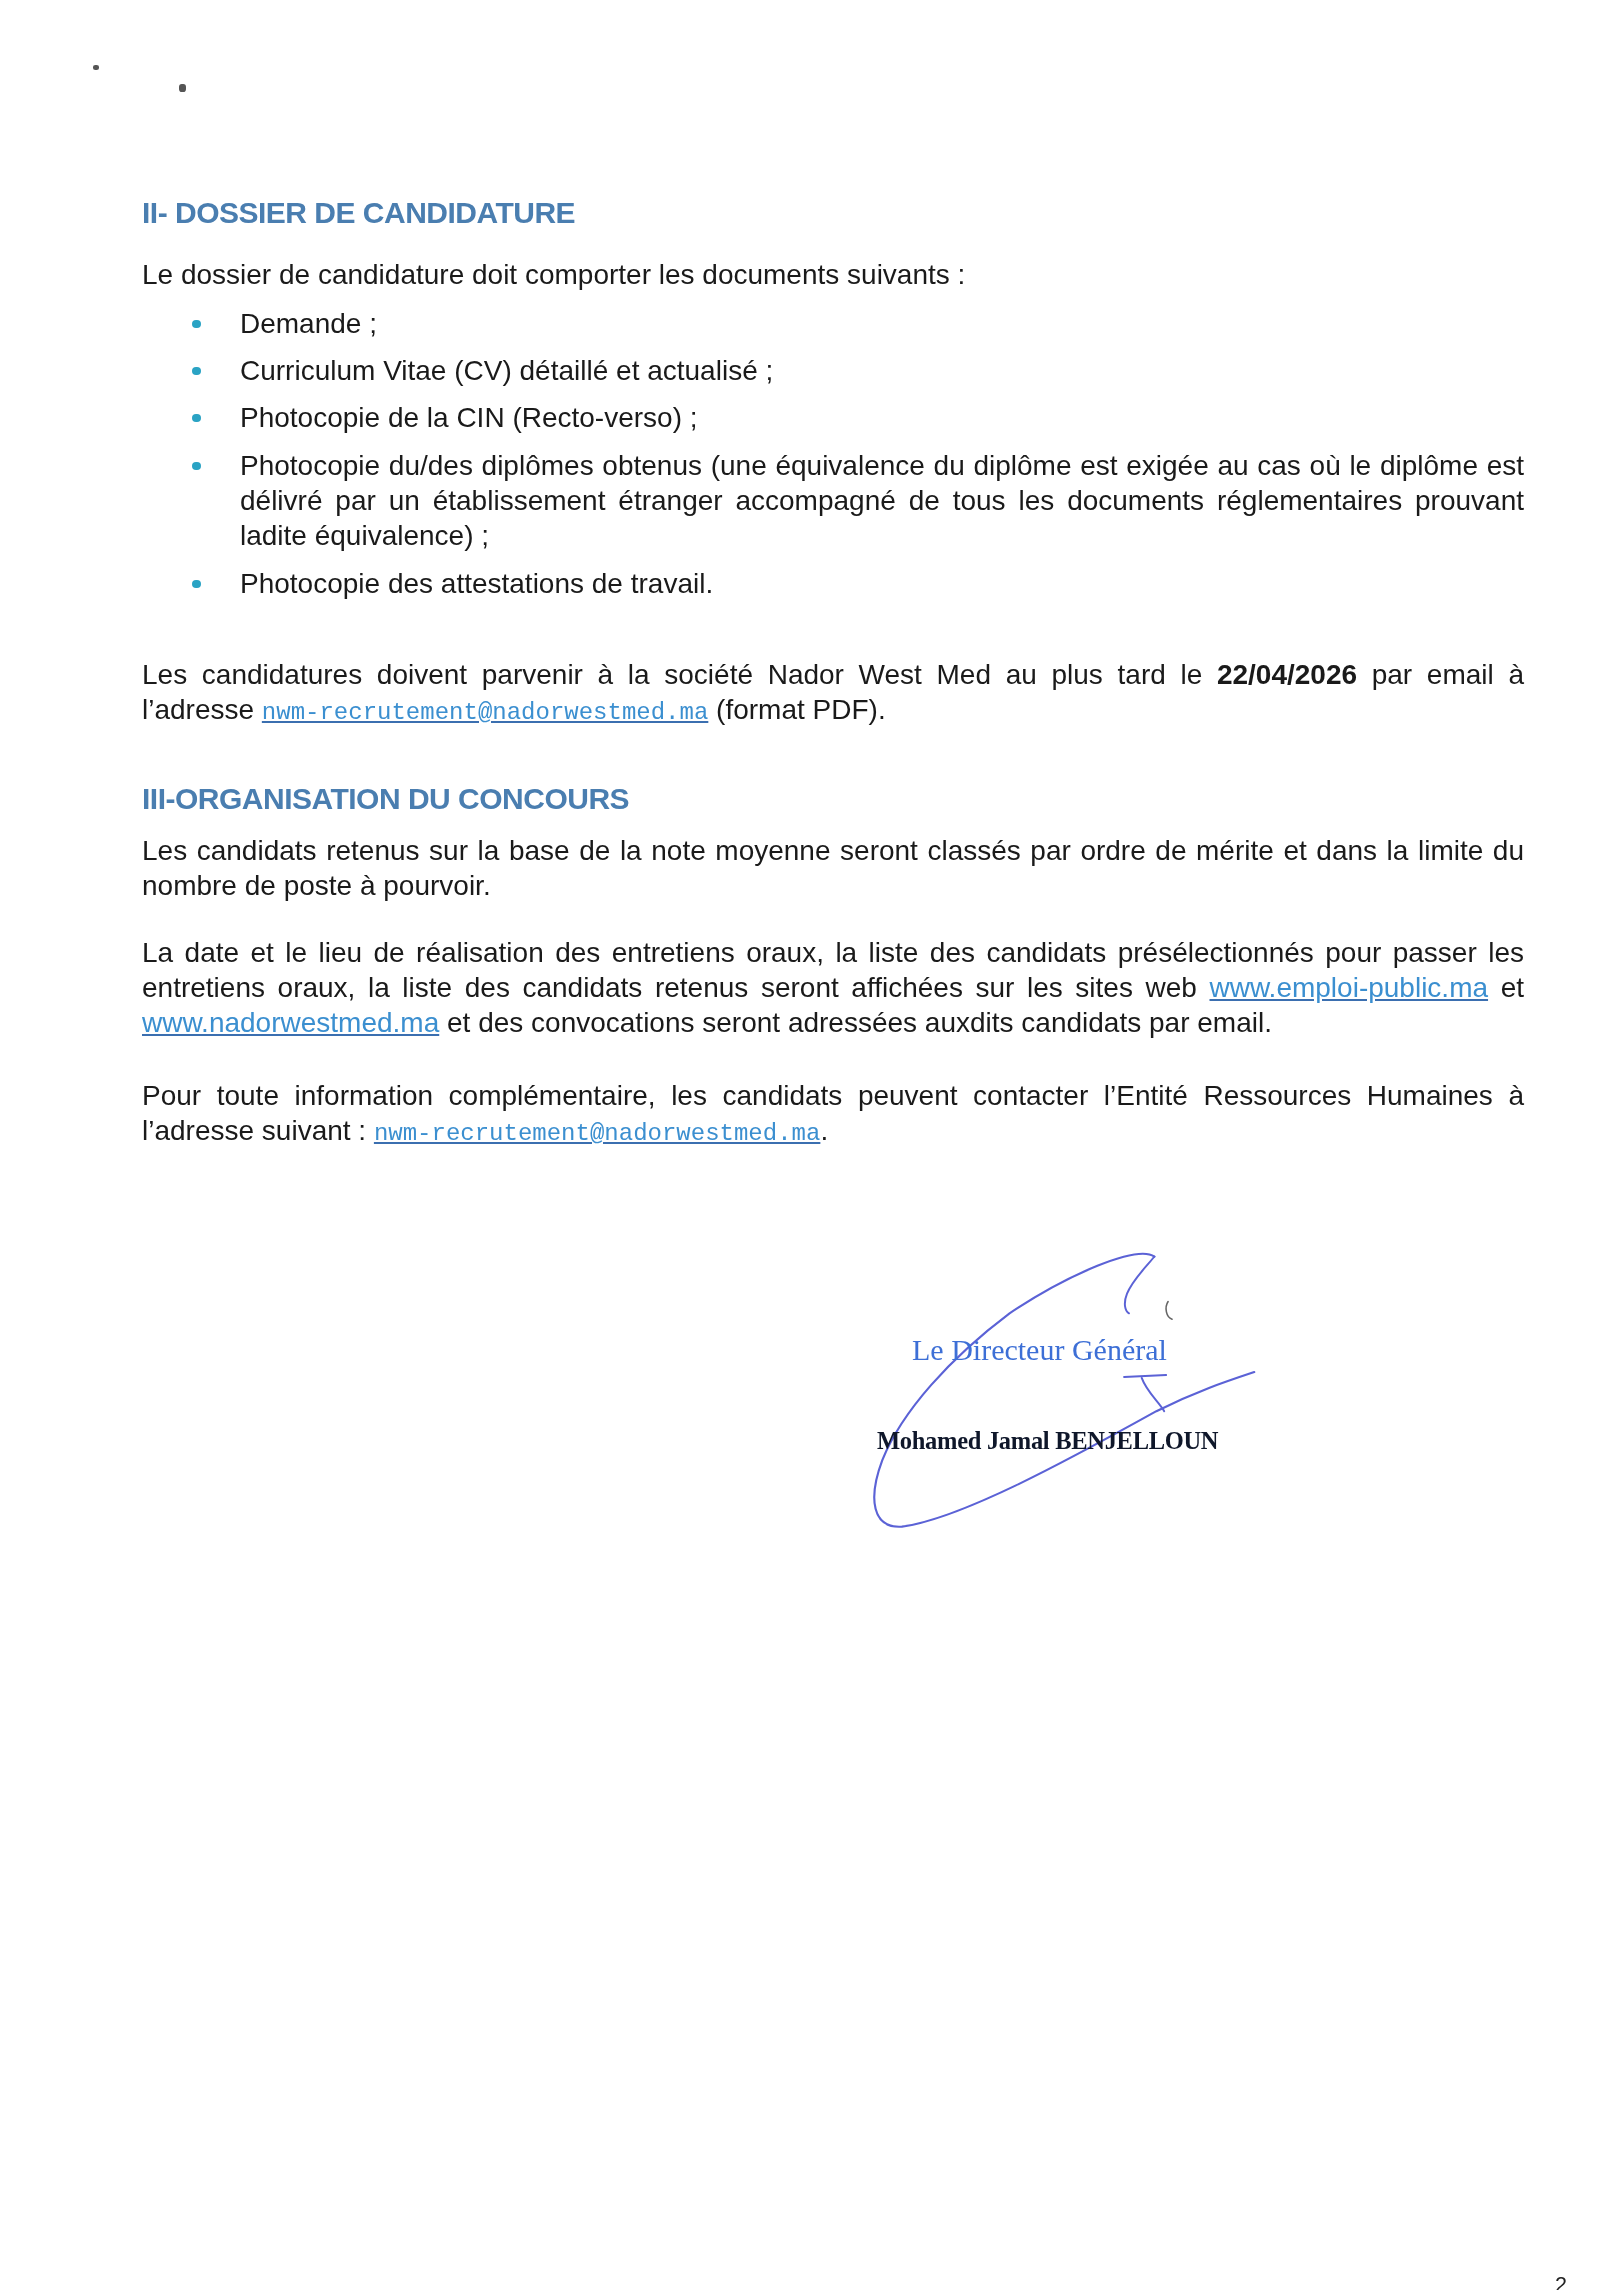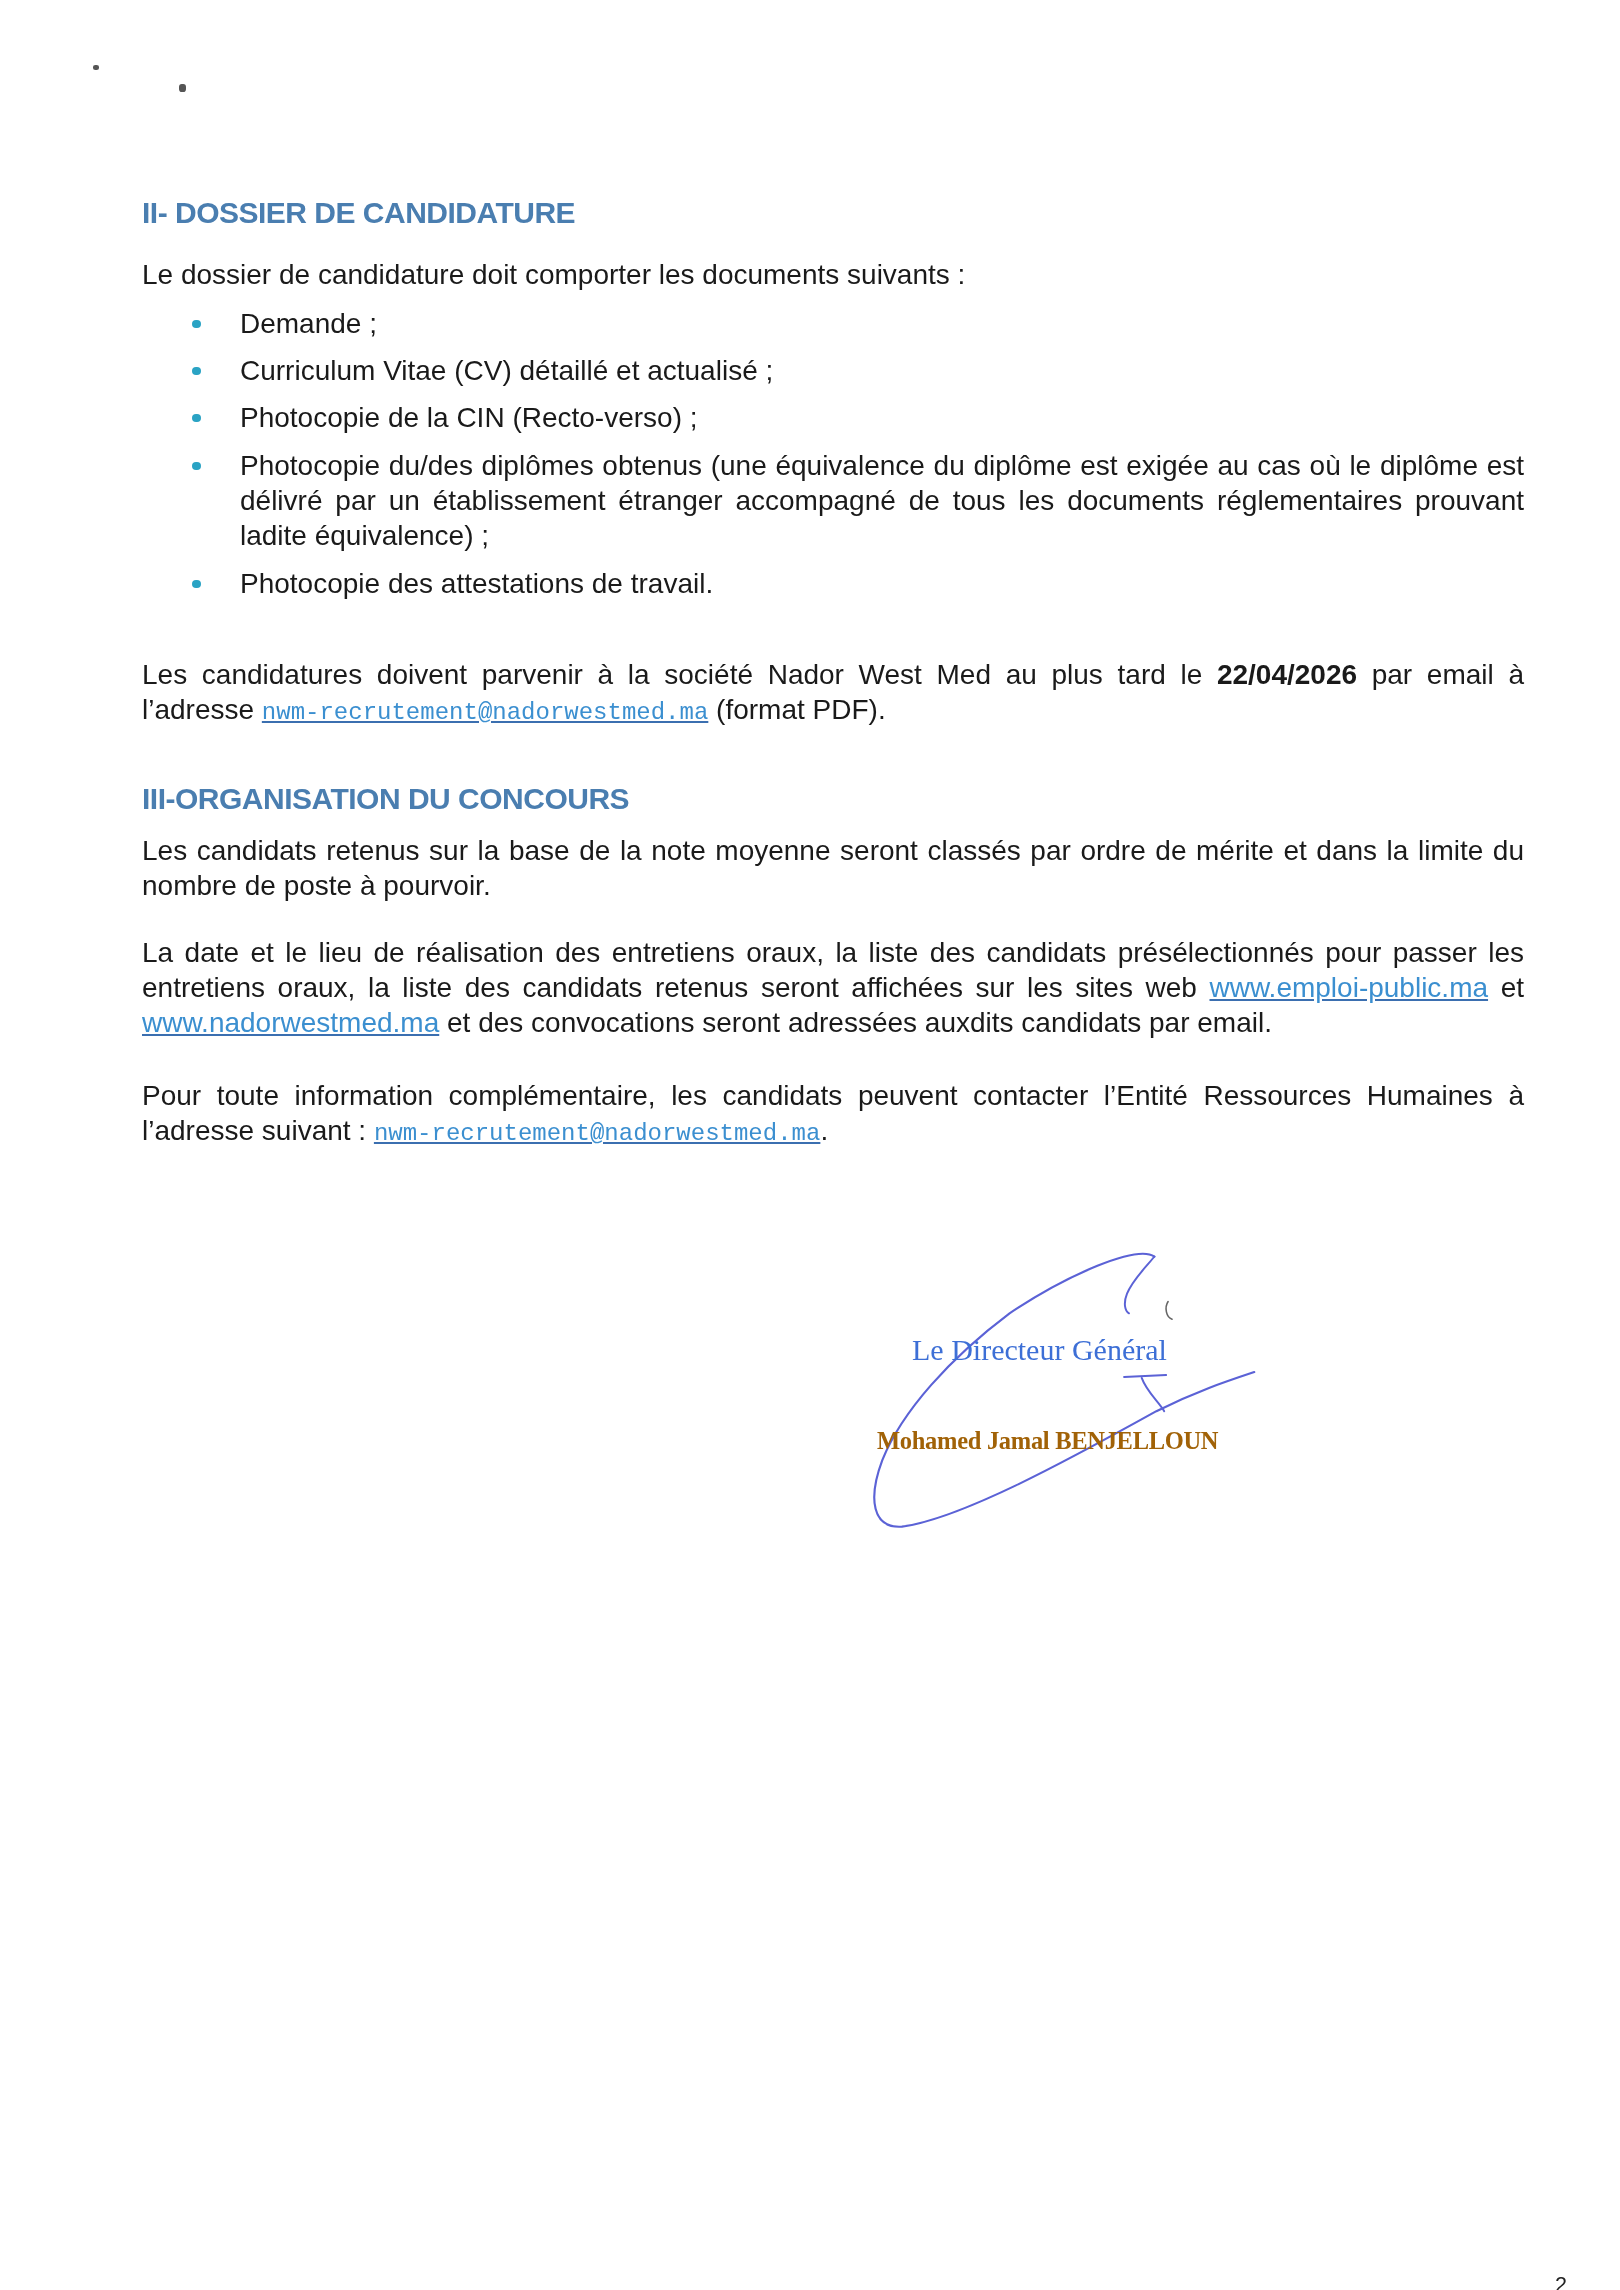--- a/index.html
+++ b/index.html
@@ -18,21 +18,21 @@
     .bullet .dot { position: absolute; left: 50px; top: 13.7px; width: 8.8px; height: 8.8px; border-radius: 50%; background: #2aa3c4; }
     .bullet .txt { position: absolute; left: 98px; width: 1284px; text-align: justify; text-align-last: left; }
     a.link { color: #3b8fd0; text-decoration: underline; text-decoration-color: #3b6fb0; }
     a.link.serif { font-family: Liberation Mono, monospace; font-size: 24px; }
     b { font-weight: bold; }
     .sig-area { position: absolute; left: 843px; top: 1235px; width: 431px; height: 323px; }
     .sig-svg { position: absolute; left: 0; top: 0; }
     .sig-title { position: absolute; left: 69px; top: 98px; font-family: "Liberation Serif", serif;
       font-size: 30px; color: #3d6fd6; white-space: nowrap; }
     .sig-name { position: absolute; left: 34px; top: 192px; font-family: "Liberation Serif", serif;
-      font-weight: bold; font-size: 24.5px; color: #a16207; white-space: nowrap; letter-spacing: -0.3px; text-align: right; }
+      font-weight: bold; font-size: 24.5px; color: #0f172a; white-space: nowrap; letter-spacing: -0.3px; text-align: right; }
     .page-num { position: absolute; left: 1555px; top: 2272px; font-size: 21.6px; color: #222; }
   </style>
 </head>
 <body>
 
 <div class="mark m1"></div>
 <div class="mark m2"></div>
 
 <div class="content">
 

